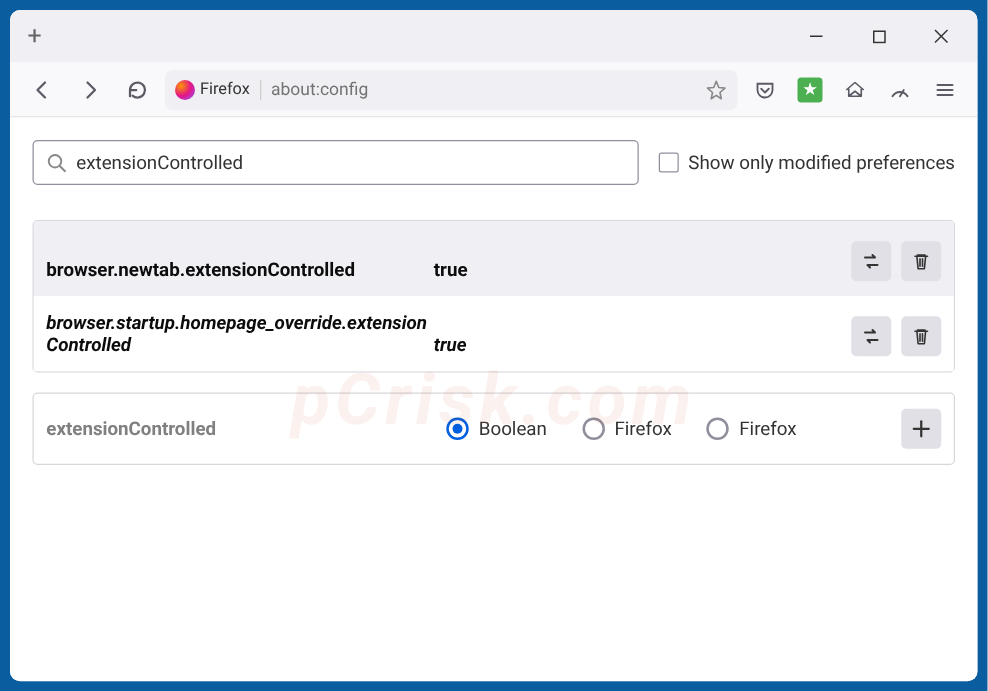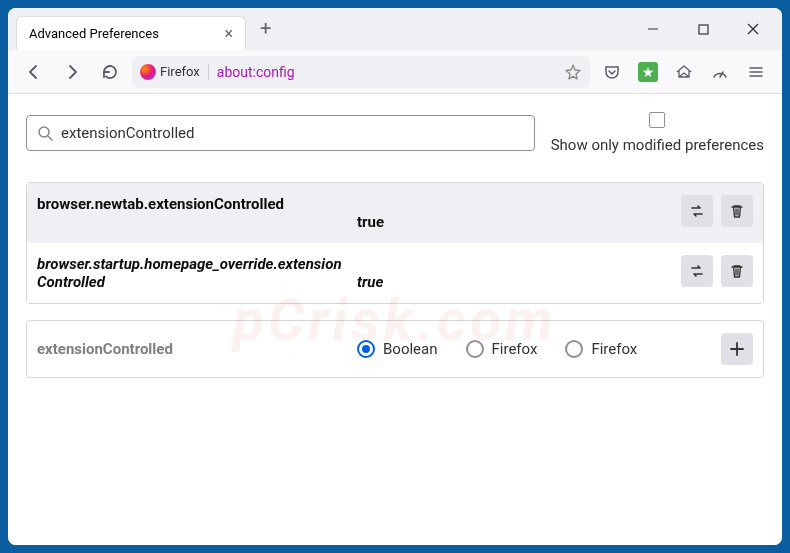--- a/index.html
+++ b/index.html
@@ -10,34 +10,34 @@
     .tab-title { flex: 1; }
     .tab-close { cursor: pointer; color: #666; font-size: 16px; }
     .new-tab { padding: 6px 10px; cursor: pointer; color: #666; font-size: 20px; margin-left: 4px; margin-bottom: 4px; }
     .window-controls { margin-left: auto; display: flex; gap: 8px; padding-right: 8px; margin-bottom: 6px; }
     .wc { width: 42px; height: 30px; display: flex; align-items: center; justify-content: center; cursor: pointer; color: #333; }
     .toolbar { height: 44px; background: #f9f9fb; display: flex; align-items: center; padding: 0 10px; gap: 6px; border-bottom: 1px solid #e0e0e0; }
     .nav-btn { width: 32px; height: 32px; display: flex; align-items: center; justify-content: center; cursor: pointer; border-radius: 4px; color: #5b5b66; }
     .url-bar { flex: 1; height: 32px; background: #f0f0f4; border-radius: 6px; display: flex; align-items: center; padding: 0 8px; gap: 8px; }
     .ff-icon { display: flex; align-items: center; gap: 4px; font-size: 13px; color: #333; padding-right: 8px; border-right: 1px solid #ccc; }
     .ff-logo { width: 16px; height: 16px; border-radius: 50%; background: radial-gradient(circle at 30% 30%, #ff9500, #e31587, #9059ff); }
-    .url-text { flex: 1; font-size: 14px; color: #a21caf; }
+    .url-text { flex: 1; font-size: 14px; color: #737373; }
     .star { color: #888; cursor: pointer; }
     .tb-icons { display: flex; gap: 4px; align-items: center; }
     .tb-icon { width: 32px; height: 32px; display: flex; align-items: center; justify-content: center; cursor: pointer; color: #5b5b66; border-radius: 4px; }
     .green-ext { width: 20px; height: 20px; background: #4caf50; border-radius: 3px; display: flex; align-items: center; justify-content: center; color: #fff; font-size: 14px; }
     .content { flex: 1; background: #fff; padding: 18px; position: relative; overflow: hidden; }
     .search-row { display: flex; gap: 16px; align-items: center; }
     .search-box { flex: 1; height: 36px; border: 1px solid #8f8f9d; border-radius: 4px; display: flex; align-items: center; padding: 0 10px; gap: 8px; }
     .search-icon { color: #888; }
     .search-input { border: none; outline: none; flex: 1; font-size: 15px; color: #333; background: transparent; }
-    .modified-check { display: flex; align-items: center; gap: 8px; font-size: 15px; color: #333; flex-direction: column; }
+    .modified-check { display: flex; align-items: center; gap: 8px; font-size: 15px; color: #333; }
     .checkbox { width: 16px; height: 16px; border: 1px solid #8f8f9d; border-radius: 2px; }
     .prefs { margin-top: 28px; border: 1px solid #d7d7db; border-radius: 4px; }
-    .pref-row { display: flex; align-items: flex-start; padding: 12px 10px; gap: 10px; }
+    .pref-row { display: flex; align-items: flex-end; padding: 12px 10px; }
     .pref-row.odd { background: #f0f0f4; }
     .pref-row.even { background: #fff; font-style: italic; }
     .pref-name { font-size: 15px; font-weight: 700; color: #0c0c0d; width: 310px; word-break: break-all; }
     .pref-val { font-size: 15px; font-weight: 700; color: #0c0c0d; flex: 1; margin-top: 18px; }
     .action-btns { display: flex; gap: 8px; }
     .act-btn { width: 32px; height: 32px; background: #e0e0e6; border-radius: 4px; display: flex; align-items: center; justify-content: center; cursor: pointer; }
     .new-pref { margin-top: 16px; border: 1px solid #d7d7db; border-radius: 4px; display: flex; align-items: center; padding: 12px 10px; gap: 10px; }
     .new-name { font-size: 15px; font-weight: 700; color: #808080; width: 310px; }
     .radios { display: flex; gap: 28px; flex: 1; }
     .radio-opt { display: flex; align-items: center; gap: 8px; font-size: 15px; color: #333; }
@@ -45,24 +45,20 @@
     .radio.selected { border-color: #0060df; }
     .radio.selected::after { content: ''; width: 8px; height: 8px; background: #0060df; border-radius: 50%; }
     .watermark { position: absolute; top: 50%; left: 50%; transform: translate(-50%, -50%); font-size: 57px; font-weight: 700; font-style: italic; color: rgba(200, 80, 40, 0.08); letter-spacing: 4px; pointer-events: none; white-space: nowrap; }
     svg { display: block; }
   </style>
 </head>
 <body>
 
 <div class="window">
   <div class="titlebar">
-    <div class="tab">
-      <span class="tab-title">Advanced Preferences</span>
-      <span class="tab-close">×</span>
-    </div>
     <div class="new-tab">+</div>
     <div class="window-controls">
       <div class="wc">
           <svg width="12" height="12" viewBox="0 0 12 12">
             <line x1="1" y1="6" x2="11" y2="6" stroke="#333" stroke-width="1.2"></line>
           </svg>
         </div>
       <div class="wc">
           <svg width="11" height="11" viewBox="0 0 11 11">
             <rect x="1" y="1" width="9" height="9" fill="none" stroke="#333" stroke-width="1.2"></rect>

